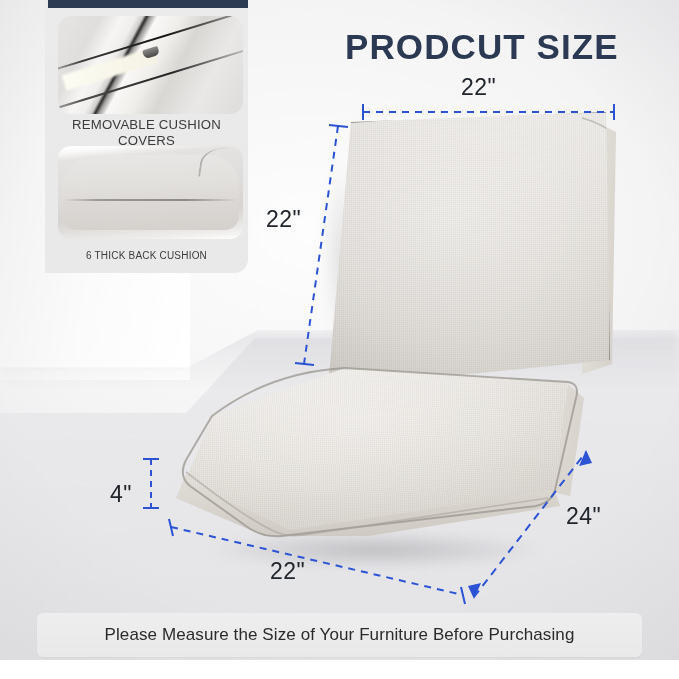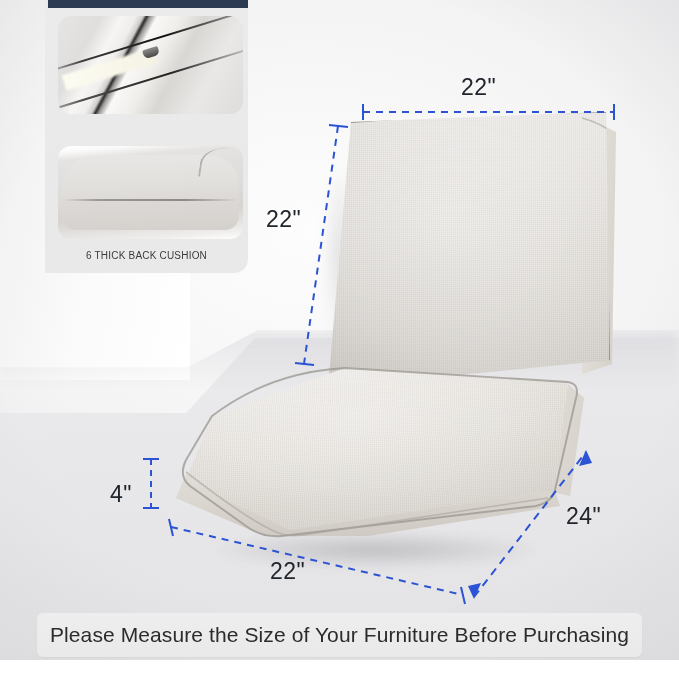--- a/index.html
+++ b/index.html
@@ -214,21 +214,21 @@
 
   
   .banner{
     position:absolute;left:37px;top:613px;width:605px;height:44px;
     background:linear-gradient(180deg,#eeeeee,#e9e9e9);
     border-radius:6px;
     display:flex;align-items:center;justify-content:center;
     box-shadow:0 1px 2px rgba(0,0,0,.04);
   }
   .banner-text{
-    color:#2b2b2b;font-size:21px;letter-spacing:.1px;
+    color:#2b2b2b;font-size:17px;letter-spacing:.1px;
   }
   .page-bottom-white{
     position:absolute;left:0;top:660px;width:679px;height:19px;background:#ffffff;
   }
 </style>
 </head>
 <body>
 
 <div id="stage">
 
@@ -301,30 +301,32 @@
       </g>
     </g>
   </svg>
 
   <div class="dim-label lbl-top">22"</div>
   <div class="dim-label lbl-left">22"</div>
   <div class="dim-label lbl-h4">4"</div>
   <div class="dim-label lbl-bottom">22"</div>
   <div class="dim-label lbl-depth">24"</div>
 
+  <div class="title">PRODCUT SIZE</div>
 
   <div class="inset-panel"></div>
   <div class="inset-topbar"></div>
 
   <div class="photo photo-zipper">
     <div class="zip-foam"></div>
     <div class="zip-line"></div>
     <div class="zip-line2"></div>
     <div class="zip-pull"></div>
   </div>
+  <div class="inset-caption cap-1">REMOVABLE CUSHION COVERS</div>
 
   <div class="photo photo-back">
     <div class="cush-body"></div>
     <div class="cush-seam"></div>
     <div class="cush-arc"></div>
   </div>
   <div class="inset-caption cap-2">6 THICK BACK CUSHION</div>
 
   <div class="banner">
     <span class="banner-text">Please Measure the Size of Your Furniture Before Purchasing</span>

